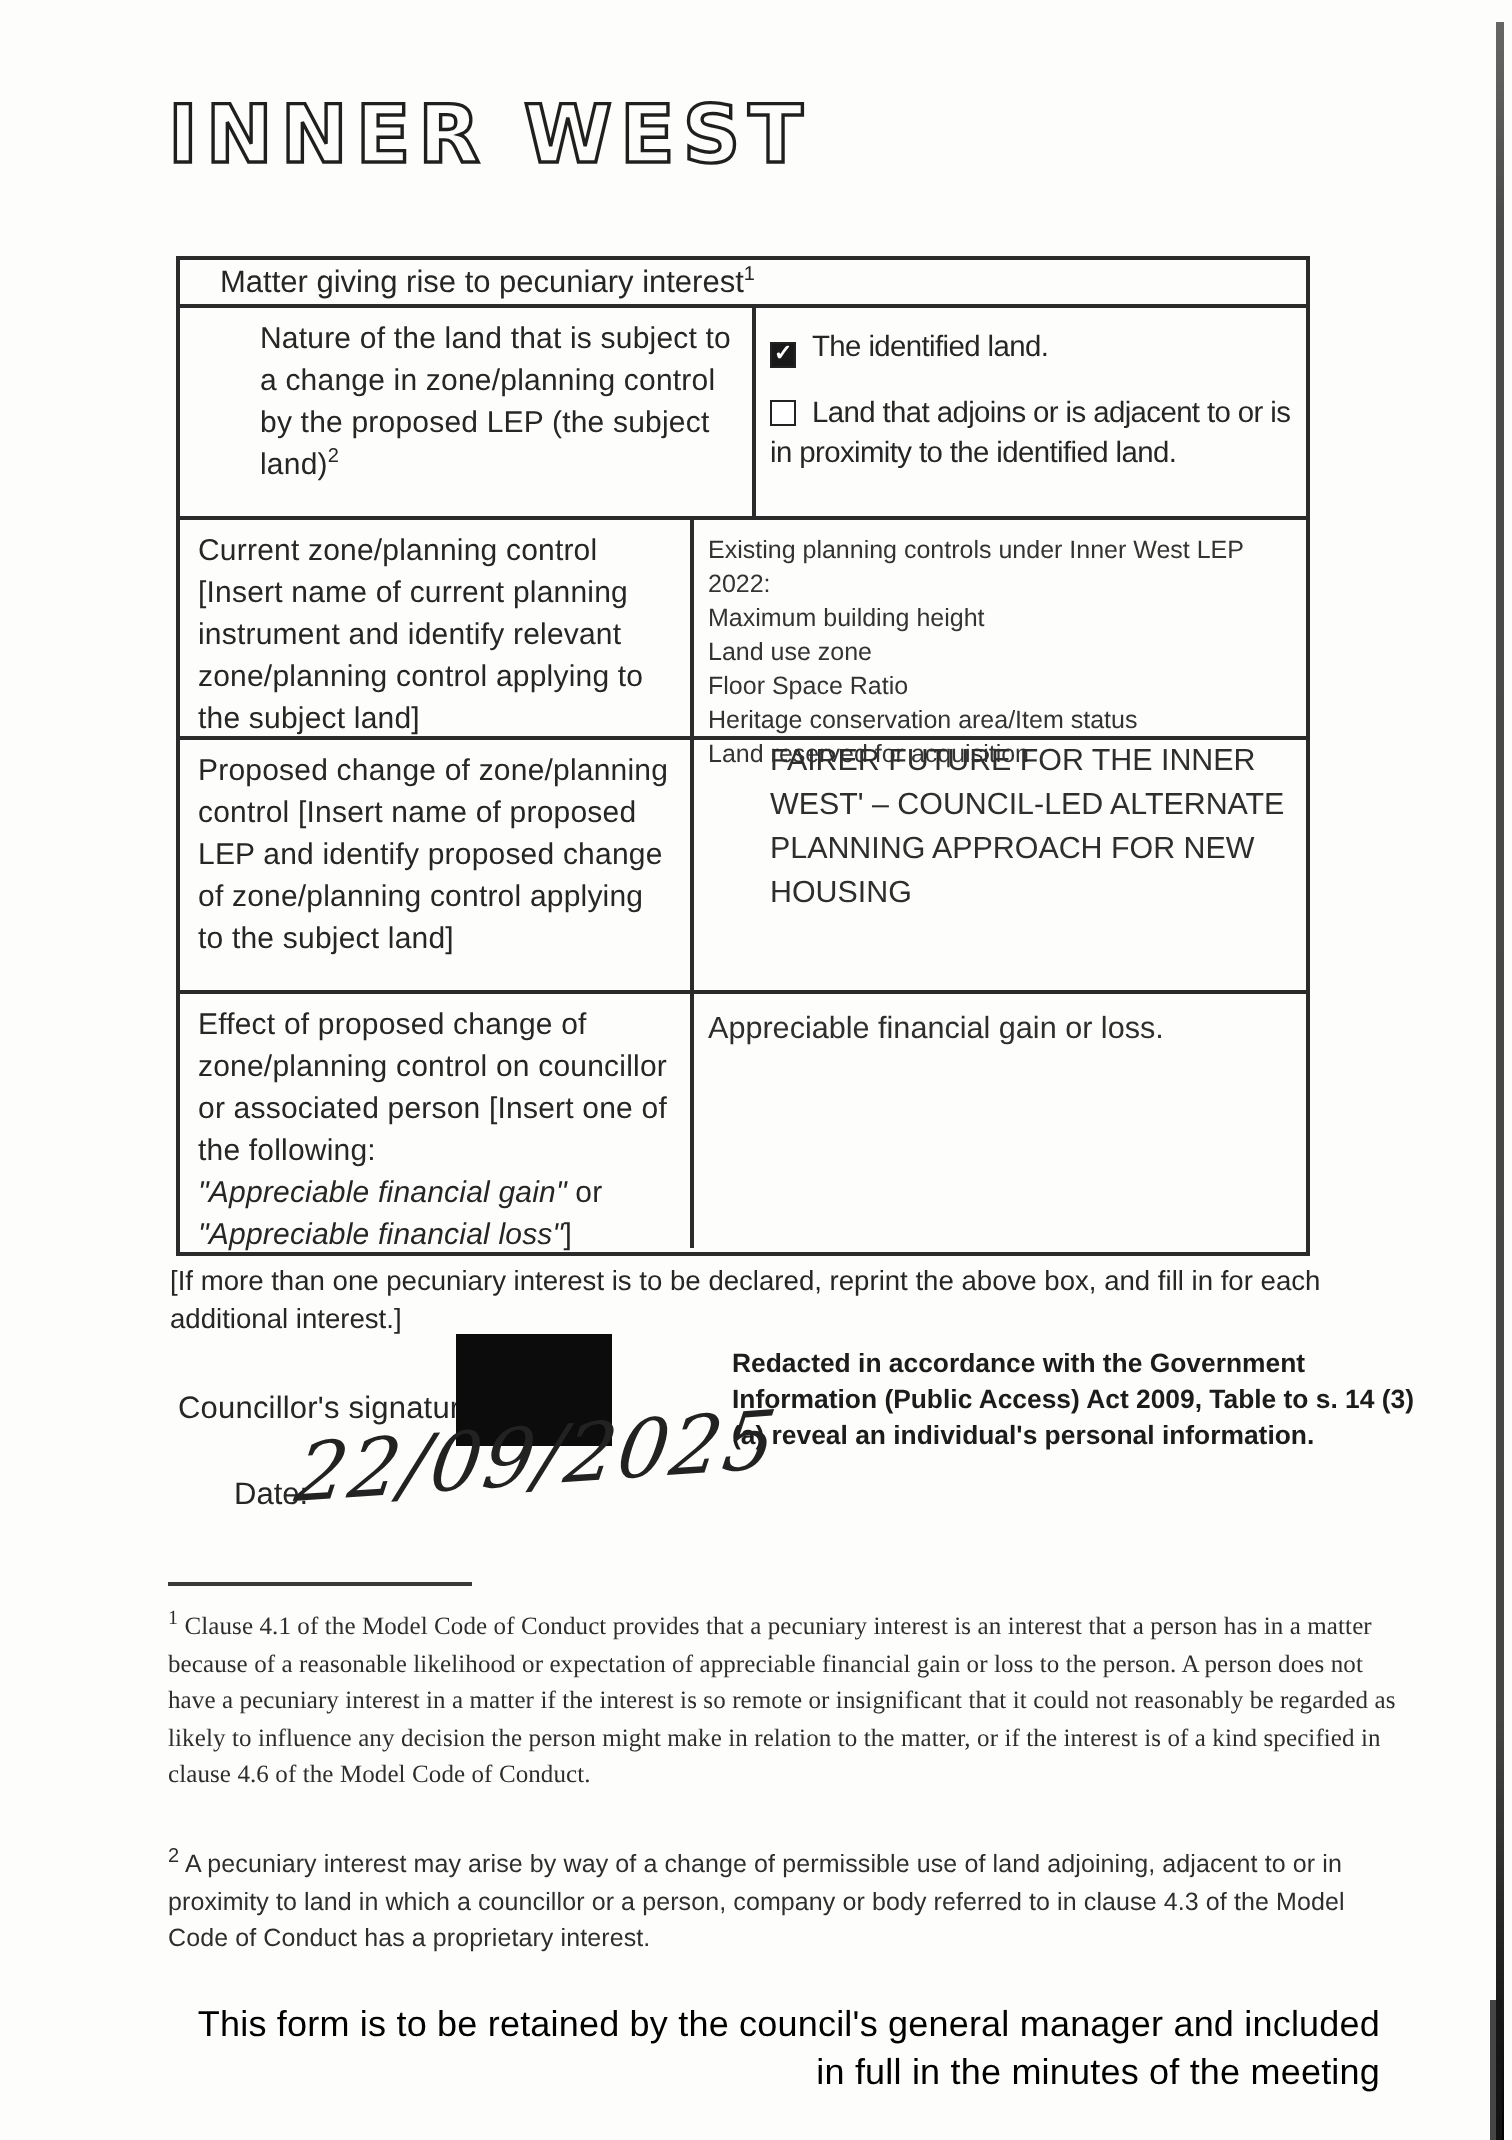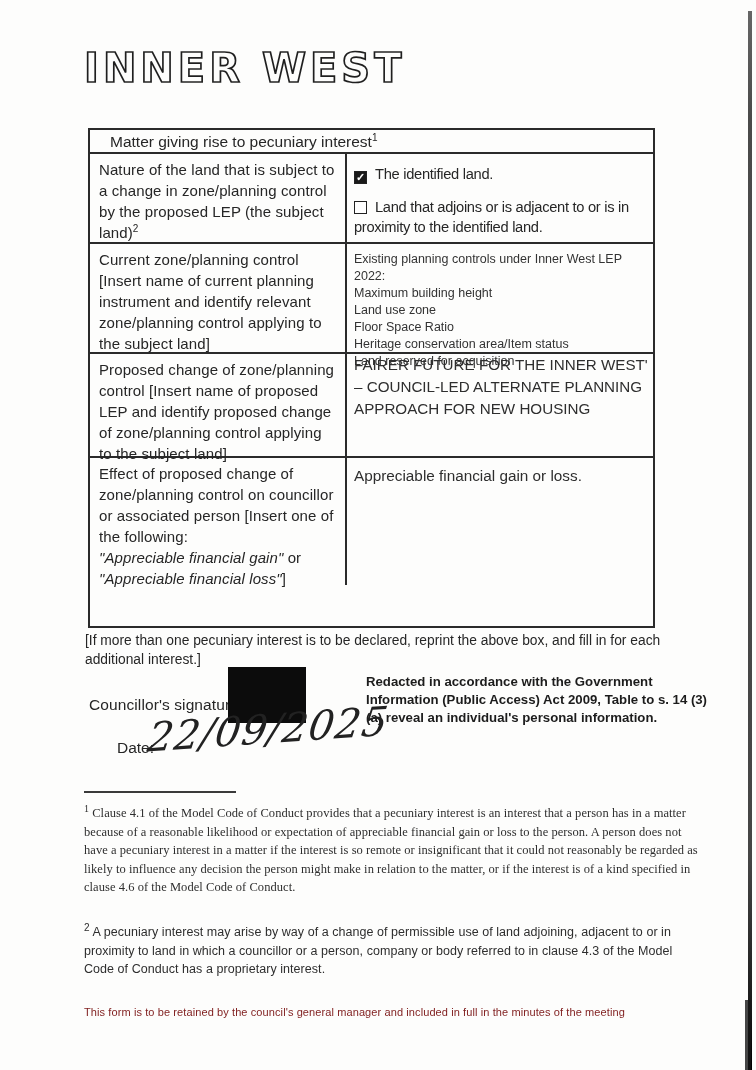--- a/index.html
+++ b/index.html
@@ -20,21 +20,21 @@
   .decl-table {
     position:absolute; left:88px; top:128px; width:567px; height:500px;
     border:2px solid #2b2b2b;
   }
   .t-header {
     height:24px; padding:1px 20px; font-size:15.5px; line-height:21px;
     border-bottom:2px solid #2b2b2b;
   }
   .t-row { display:flex; }
   .t-row + .t-row { border-top:2px solid #2b2b2b; }
-  .r1 { height:88px; } .r2 { height:110px; } .r3 { height:104px; } .r4 { height:129px; }
+  .r1 { height:104px;padding-left:31px; } .r2 { height:110px; } .r3 { height:127px;gap:31px; } .r4 { height:129px; }
   .cell-l {
     width:257px; border-right:2px solid #2b2b2b;
     padding:5px 9px 0 9px; font-size:15px; line-height:21px; letter-spacing:.1px;
   }
   .cell-r { flex:1; padding:8px 4px 0 7px; }
   .r1 .cell-r { padding-top:10px; font-size:15px; line-height:20px; }
   .opt { margin-bottom:13px; letter-spacing:-0.3px; font-size:14.7px; }
   .cb {
     display:inline-block; width:13px; height:13px; border:1.6px solid #222;
     margin-right:8px; position:relative; top:2px; background:#fff;
@@ -63,21 +63,21 @@
     letter-spacing:1px; font-weight:400;
   }
   .fn-rule { position:absolute; left:84px; top:791px; width:152px; border-top:2px solid #3a3a3a; }
   .footnote {
     position:absolute; left:84px; width:618px;
     font-size:12.5px; line-height:18.6px; color:#2e2e2e; letter-spacing:.05px;
   }
   .fn1 { top:804px;font-family:Liberation Serif, serif; } .fn2 { top:923px; }
   .closing {
     position:absolute; left:84px; top:1000px; width:606px;
-    font-size:11px; line-height:24px; color:#7f1d1d; letter-spacing:.1px;
+    font-size:18px; line-height:24px; color:#000000; letter-spacing:.1px;text-align:right;
   }
   
   .scan-line {
     position:absolute; left:748px; top:11px; width:4px; height:1059px;
     background:linear-gradient(#666 0%, #4a4a4a 10%, #454545 80%, #1a1a1a 94%, #000 100%);
   }
   .scan-blot { position:absolute; left:745px; top:1000px; width:6px; height:70px; background:#161616; opacity:.8; }
 </style>
 </head>
 <body>

